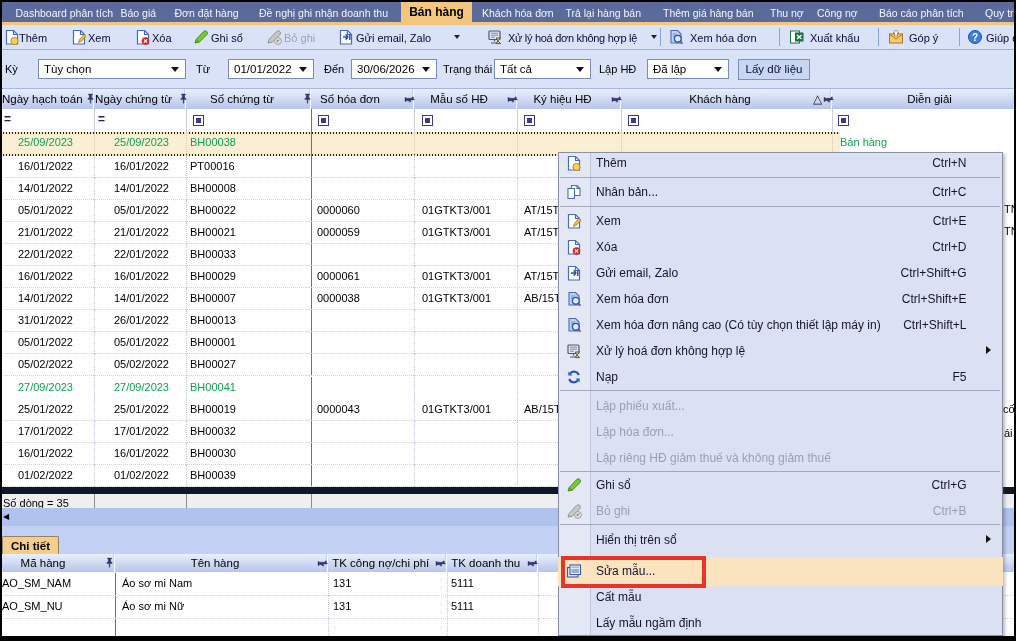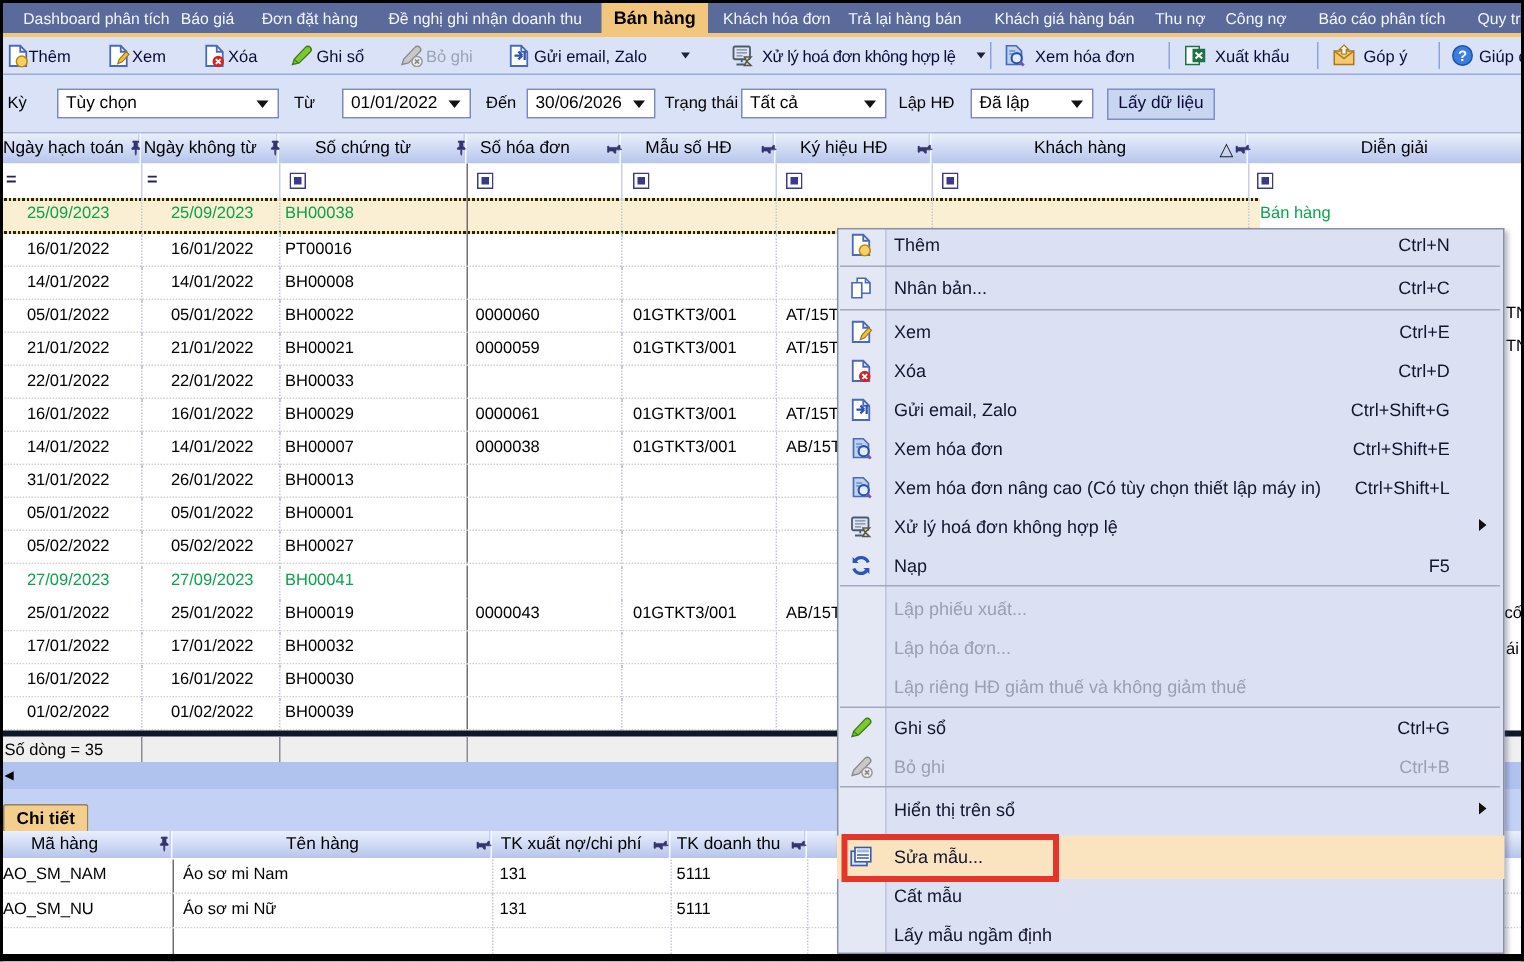--- a/index.html
+++ b/index.html
@@ -24,21 +24,21 @@
 
 .ghead{left:0;top:88px;width:1016px;height:20.5px;background:linear-gradient(#e9effc,#b7c5ec);border-top:1px solid #aab7dd;}
 .gh{position:absolute;top:0;height:20.5px;line-height:20px;font-size:11.5px;color:#000;text-align:center;border-right:1px solid #f4f8ff;box-shadow:inset -1px 0 0 #c2cfee;}
 .frow{left:0;top:108.5px;width:1016px;height:23px;background:#fff;}
 .gvl{position:absolute;top:0;width:1px;height:100%;}
 .r{position:absolute;left:0;width:840px;height:22.1px;background:#fff;}
 .rsel{height:24px;background:#faefd2;}
 .ants{position:absolute;left:0;width:100%;height:2px;background:repeating-linear-gradient(90deg,#2b2504 0 1.4px,#efe2bf 1.4px 3px);}
 .c{position:absolute;top:0;height:100%;line-height:21px;font-size:11px;white-space:nowrap;overflow:hidden;}
 .green{color:#0da24e;}
-.summary{left:0;top:487px;width:1016px;height:20.5px;background:#efefef;border-top:4px solid #0f172a;font-size:11px;}
+.summary{left:0;top:487px;width:1016px;height:20.5px;background:#efefef;border-top:7px solid #0f172a;font-size:11px;}
 .scrollstrip{left:0;top:507.5px;width:1016px;height:18px;background:#b0c2ee;}
 .dtstrip{left:0;top:525.5px;width:1016px;height:28.5px;background:#c3d1f4;}
 .dtab{position:absolute;left:2px;top:10px;width:57px;height:18.5px;background:#f4ce8c;border:1px solid #968262;border-bottom:none;border-radius:2px 2px 0 0;text-align:center;font-weight:bold;font-size:11.5px;line-height:18px;color:#000;}
 .dhead{left:0;top:554px;width:1016px;height:18px;background:linear-gradient(#e9effc,#b7c5ec);}
 .dh{position:absolute;top:0;height:18px;line-height:18px;font-size:11.5px;text-align:center;border-right:1px solid #f4f8ff;box-shadow:inset -1px 0 0 #c2cfee;}
 .drow{position:absolute;left:0;width:1016px;height:23px;background:#fff;}
 
 .menu{left:558px;top:151.5px;width:444.5px;height:484.5px;background:#dbe1f2;border:1px solid #8a90a4;box-shadow:2px 2px 3px rgba(60,60,90,.35);}
 .mi{position:absolute;left:558px;width:444.5px;height:26px;line-height:26px;font-size:12px;color:#14142e;}
 .mi .t{position:absolute;left:38px;top:0;white-space:nowrap;}
@@ -51,21 +51,21 @@
 
 .fr{background:#000;z-index:50;}
 </style></head><body>
 <div class="abs tabbar">
     <span class="tab" style="left:15.5px;">Dashboard phân tích</span>
     <span class="tab" style="left:120.5px;">Báo giá</span>
     <span class="tab" style="left:174.5px;">Đơn đặt hàng</span>
     <span class="tab" style="left:259px;">Đề nghị ghi nhận doanh thu</span>
     <span class="tab" style="left:482px;">Khách hóa đơn</span>
     <span class="tab" style="left:565.5px;">Trả lại hàng bán</span>
-    <span class="tab" style="left:663px;">Khách giá hàng bán</span>
+    <span class="tab" style="left:663px;">Thêm giá hàng bán</span>
     <span class="tab" style="left:770px;">Thu nợ</span>
     <span class="tab" style="left:817px;">Công nợ</span>
     <span class="tab" style="left:879px;">Báo cáo phân tích</span>
     <span class="tab" style="left:985px;">Quy trình</span>
   </div>
 <div class="tabactive abs">Bán hàng</div>
 <div class="abs tanstrip"></div>
 <div class="abs toolbar">
     <svg class="abs" style="left:4px;top:4.5px;" width="16" height="16" viewBox="0 0 16 16">
       <path d="M2.5 1.5h7l4 4v9.5h-11z" fill="#fff" stroke="#4a69b8" stroke-width="1.2"></path>
@@ -149,21 +149,21 @@
     <span class="abs flabel" style="left:324px;">Đến</span>
     <div class="abs combo" style="left:351px;width:86px;">30/06/2026<span class="ca"></span></div>
     <span class="abs flabel" style="left:443px;">Trạng thái</span>
     <div class="abs combo" style="left:494px;width:97px;">Tất cả<span class="ca"></span></div>
     <span class="abs flabel" style="left:599px;">Lập HĐ</span>
     <div class="abs combo" style="left:647px;width:82px;">Đã lập<span class="ca"></span></div>
     <div class="abs btn" style="left:738px;width:72px;">Lấy dữ liệu</div>
   </div>
 <div class="abs ghead">
     <div class="gh" style="left:0px;width:94px;text-align:left;padding-left:2px;">Ngày hạch toán</div>
-    <div class="gh" style="left:94px;width:92px;padding-right:12px;">Ngày không từ</div>
+    <div class="gh" style="left:94px;width:92px;padding-right:12px;">Ngày chứng từ</div>
     <div class="gh" style="left:186px;width:125px;padding-right:12px;">Số chứng từ</div>
     <div class="gh" style="left:311px;width:103px;padding-right:24px;">Số hóa đơn</div>
     <div class="gh" style="left:414px;width:103px;padding-right:12px;">Mẫu số HĐ</div>
     <div class="gh" style="left:517px;width:104px;padding-right:12px;">Ký hiệu HĐ</div>
     <div class="gh" style="left:621px;width:211px;padding-right:12px;">Khách hàng</div>
     <div class="gh" style="left:832px;width:184px;padding-left:12px;">Diễn giải</div>
   </div>
 <svg class="abs" style="left:86px;top:93px;" width="9" height="11" viewBox="0 0 9 11">
     <path d="M2.5 1h4v1h-0.8v2.6l1.4 1v1H4.9v2.8l-.4 1.2-.4-1.2V6.6H1.9v-1l1.4-1V2h-0.8V1z" fill="#34346e" stroke="#34346e" stroke-width="0.4"></path>
   </svg>
@@ -457,21 +457,21 @@
   </div>
 <div class="abs scrollstrip">
     <span class="abs" style="left:3px;top:4px;font-size:8px;color:#000;">◀</span>
   </div>
 <div class="abs dtstrip">
     <div class="dtab">Chi tiết</div>
   </div>
 <div class="abs dhead">
     <div class="dh" style="left:0px;width:115px;padding-right:28px;">Mã hàng</div>
     <div class="dh" style="left:115px;width:213px;padding-right:12px;">Tên hàng</div>
-    <div class="dh" style="left:328px;width:118.5px;padding-right:12px;">TK xuất nợ/chi phí</div>
+    <div class="dh" style="left:328px;width:118.5px;padding-right:12px;">TK công nợ/chi phí</div>
     <div class="dh" style="left:446.5px;width:91.5px;padding-right:12px;">TK doanh thu</div>
     <div class="dh" style="left:538px;width:478px;padding-right:12px;"></div>
   </div>
 <svg class="abs" style="left:105px;top:557px;" width="9" height="11" viewBox="0 0 9 11">
     <path d="M2.5 1h4v1h-0.8v2.6l1.4 1v1H4.9v2.8l-.4 1.2-.4-1.2V6.6H1.9v-1l1.4-1V2h-0.8V1z" fill="#34346e" stroke="#34346e" stroke-width="0.4"></path>
   </svg>
 <svg class="abs" style="left:317px;top:559px;" width="11" height="9" viewBox="0 0 11 9">
     <path d="M1 2.5v4h1v-0.8h2.6l1 1.4h1V4.9h2.8l1.2-.4-1.2-.4V1.9h-1l-1 1.4H2V2.5z" fill="#34346e" stroke="#34346e" stroke-width="0.4"></path>
   </svg>
 <svg class="abs" style="left:435px;top:559px;" width="11" height="9" viewBox="0 0 11 9">

